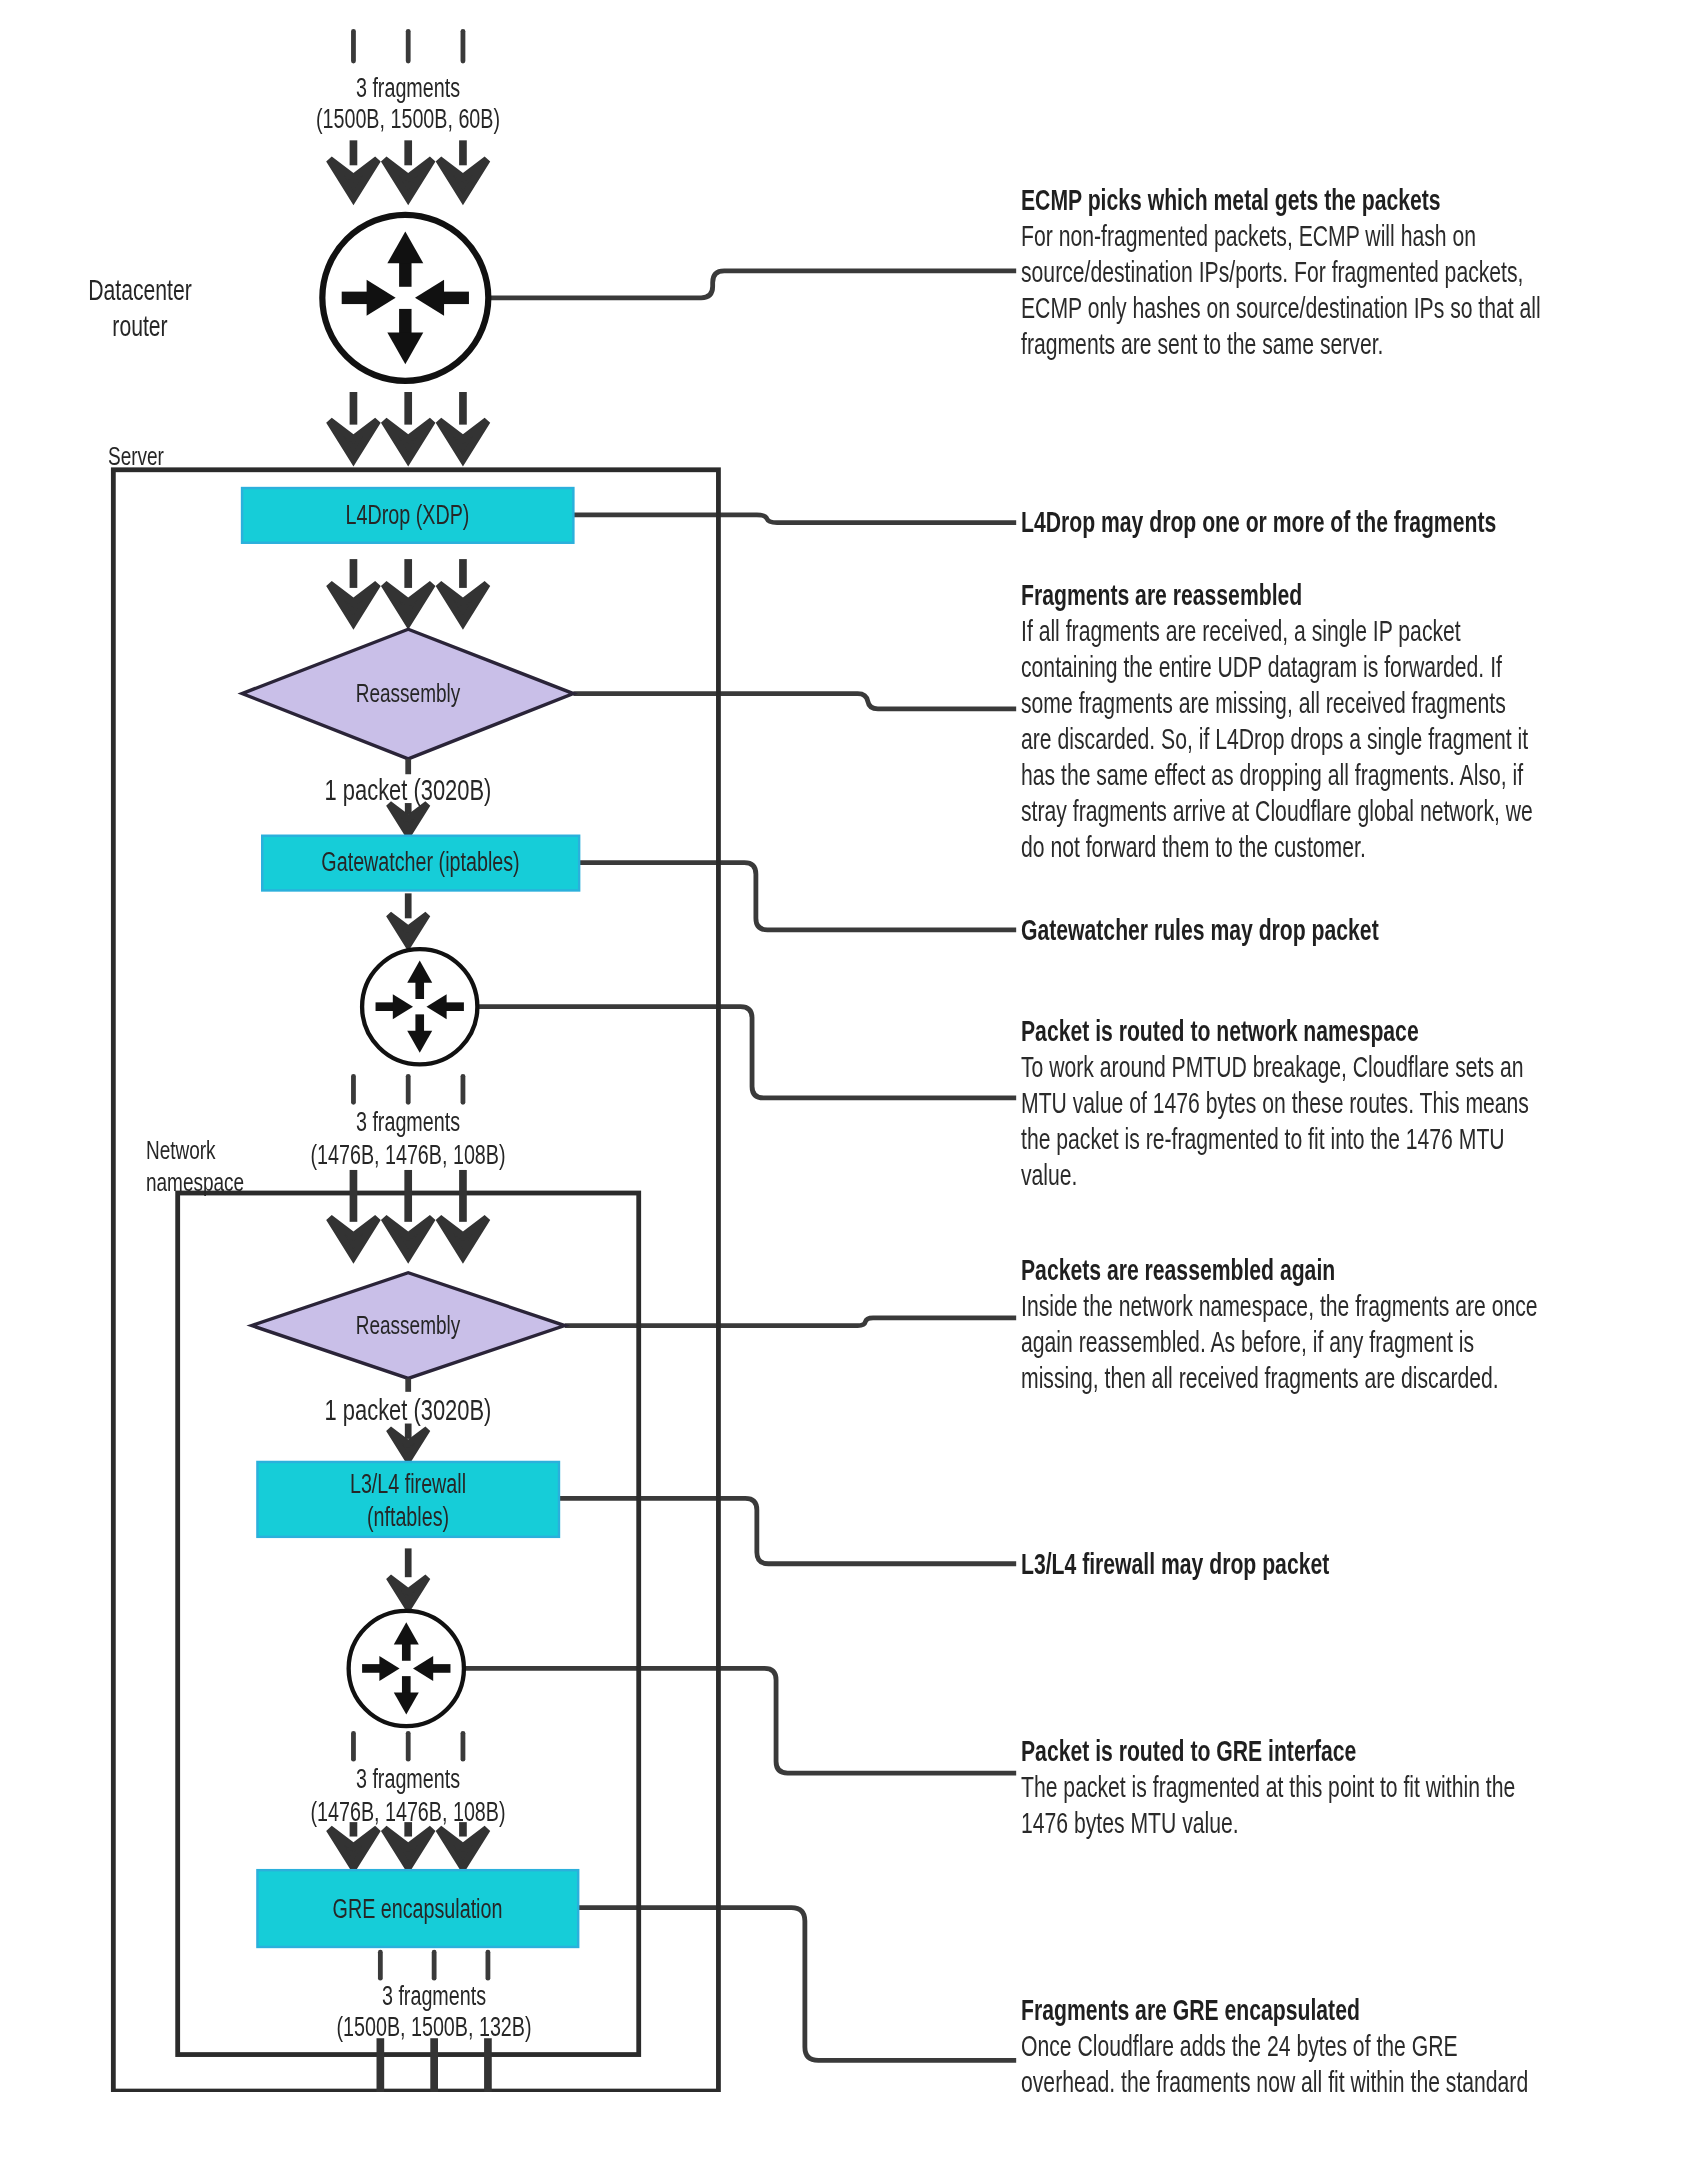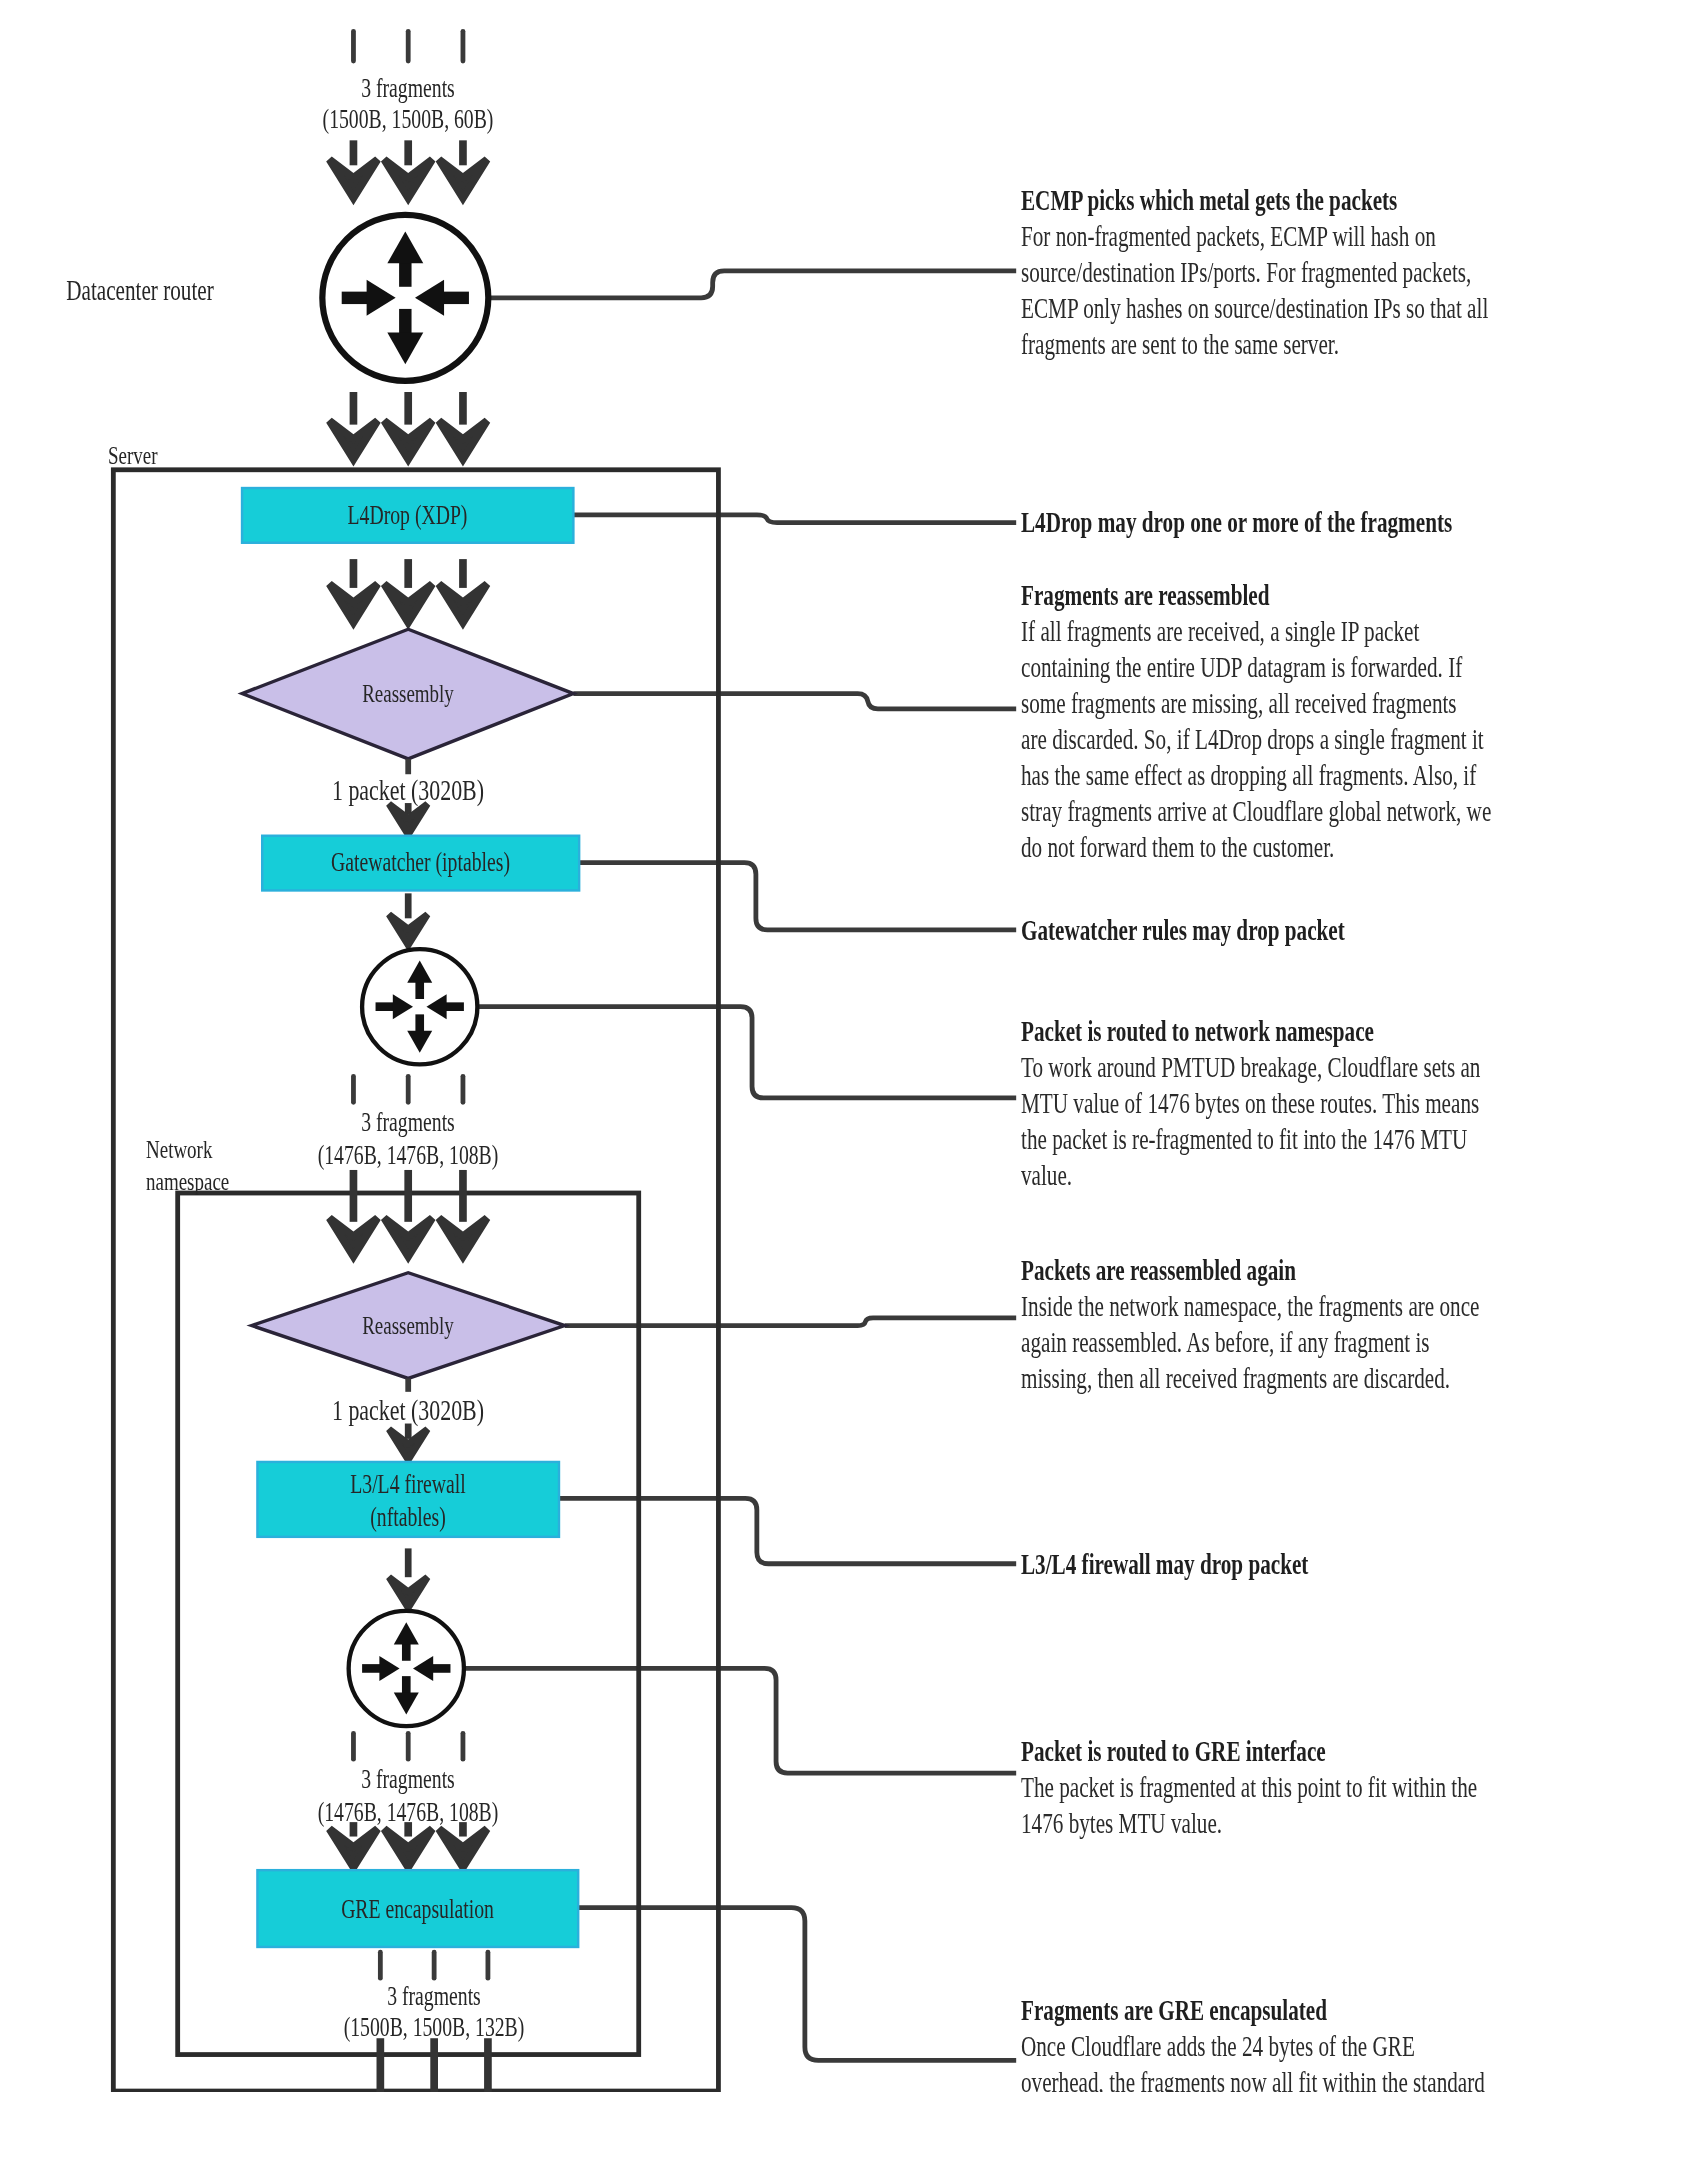--- a/index.html
+++ b/index.html
@@ -1,17 +1,17 @@
 <!DOCTYPE html>
 <html><head>
 <meta charset="utf-8">
 <style>
   html,body{margin:0;padding:0;background:#ffffff;}
   #canvas{position:relative;width:1701px;height:2092px;background:#ffffff;overflow:hidden;
-          font-family:Liberation Serif, serif;color:#222;}
+          font-family:Liberation Sans, sans-serif;color:#222;}
   #shapes{position:absolute;left:0;top:0;}
   .txt{position:absolute;color:#262626;}
   .cxc{transform:scaleX(0.73);transform-origin:50% 50%;}
   .cxl{transform:scaleX(0.73);transform-origin:0 50%;}
   .ctr{text-align:center;}
   .lbl{font-size:27px;line-height:33px;}
   .pkt{font-size:30px;line-height:35px;}
   .dia{font-size:26px;line-height:29px;}
   .boxlbl{font-size:27px;line-height:33px;white-space:pre-line;}
   .zone{font-size:26px;line-height:32px;}

